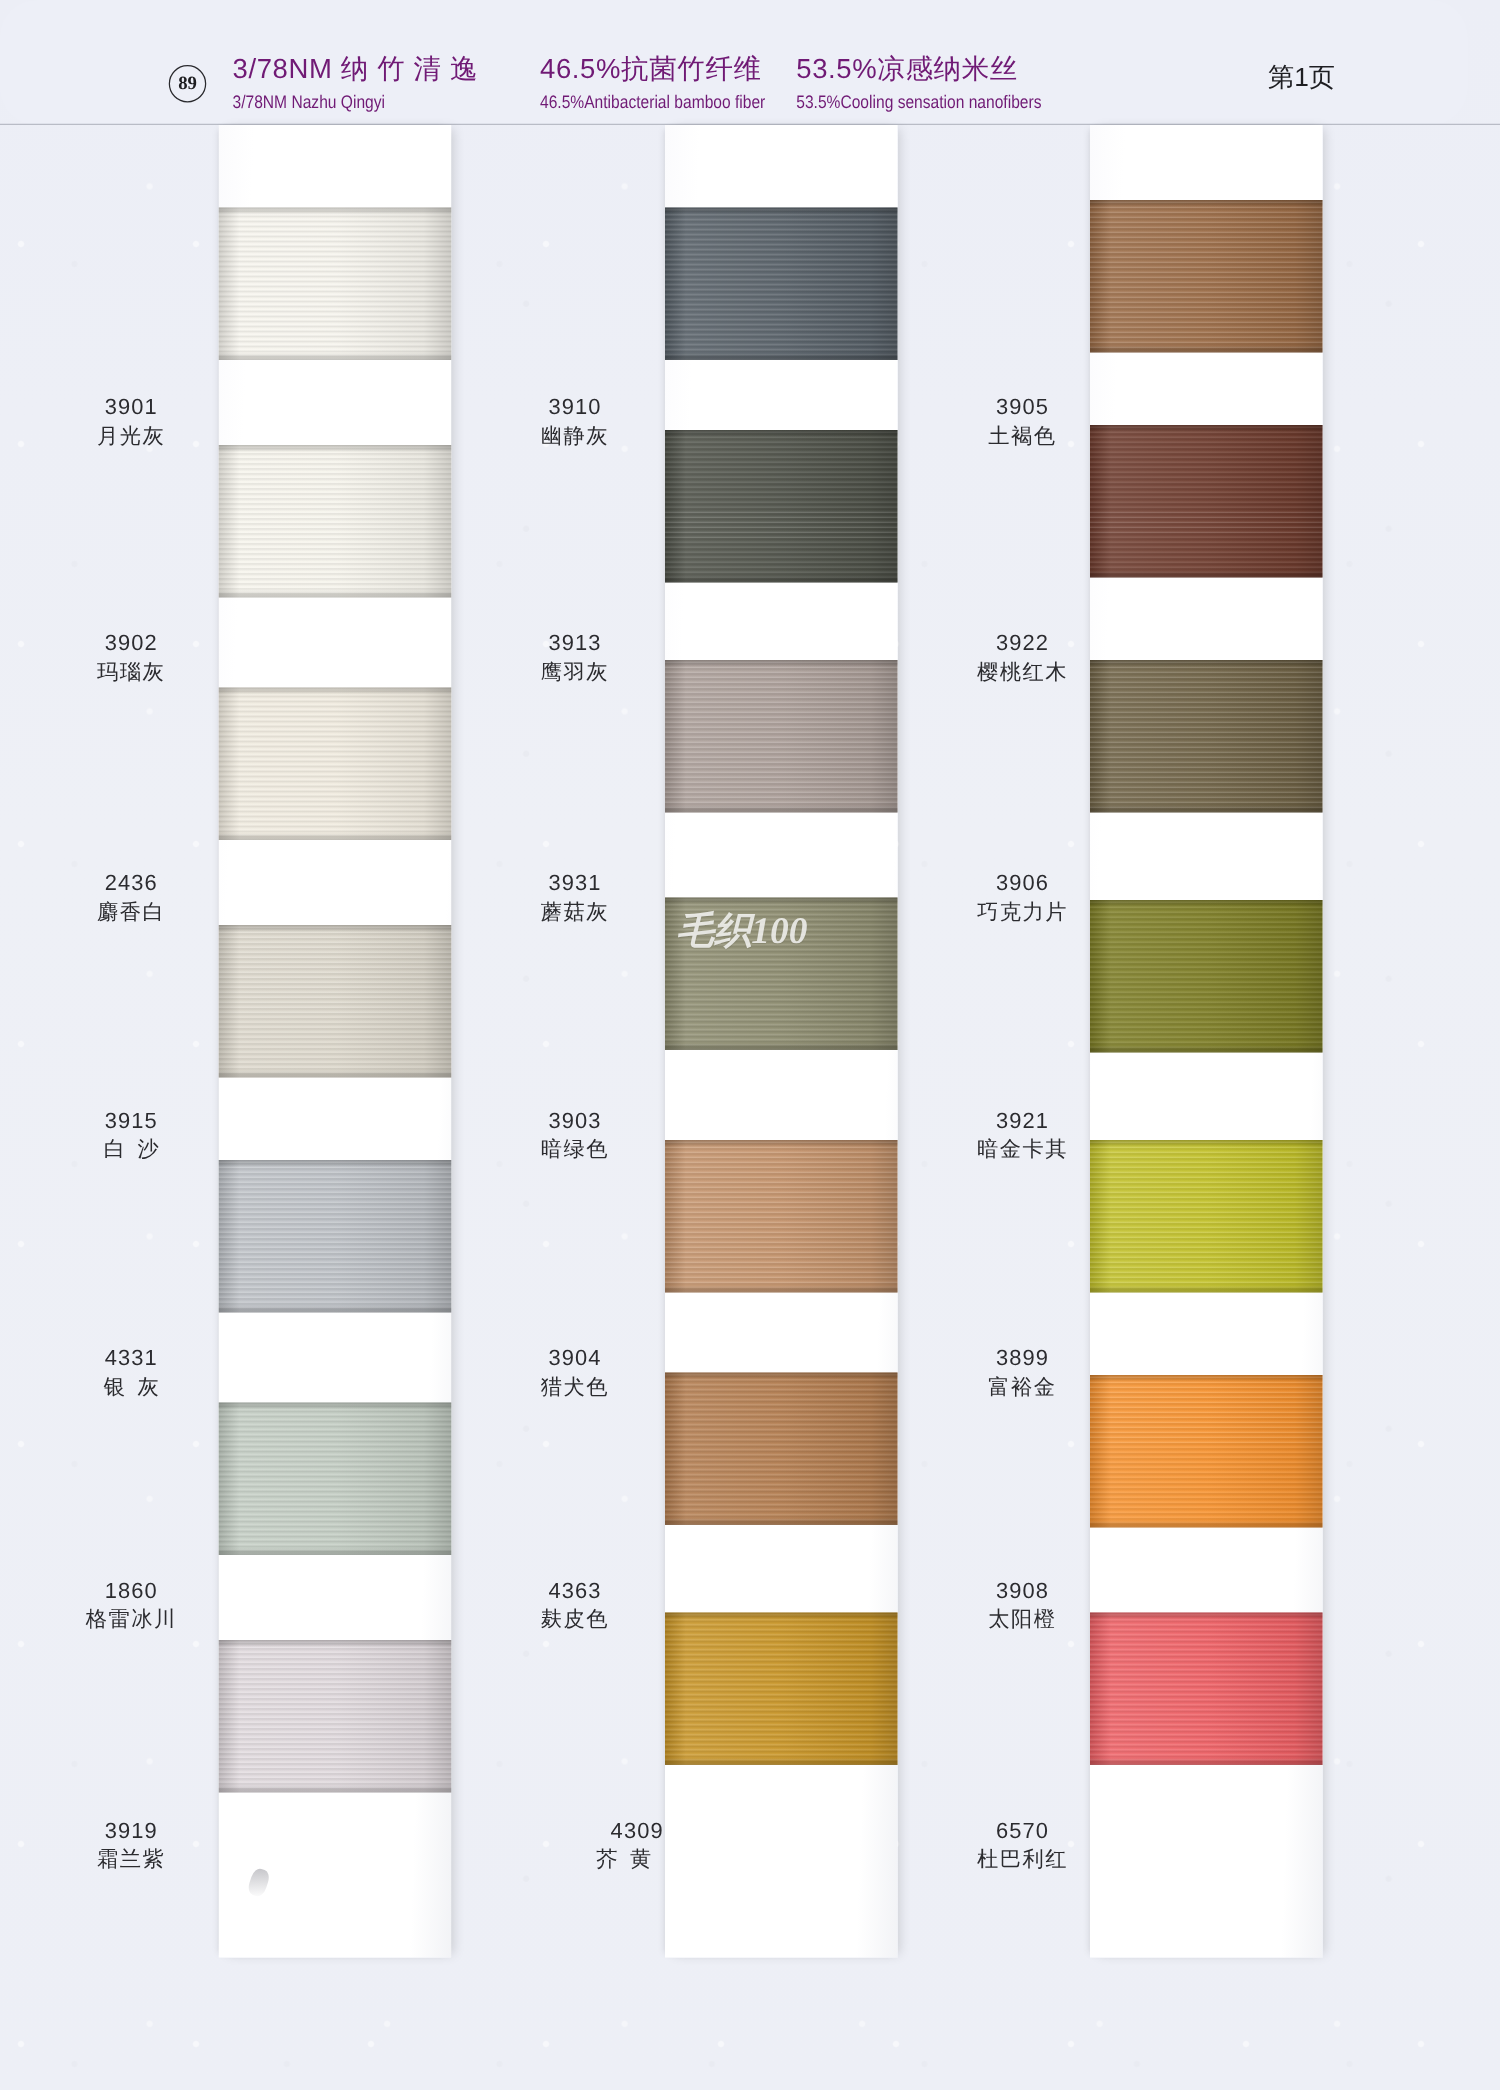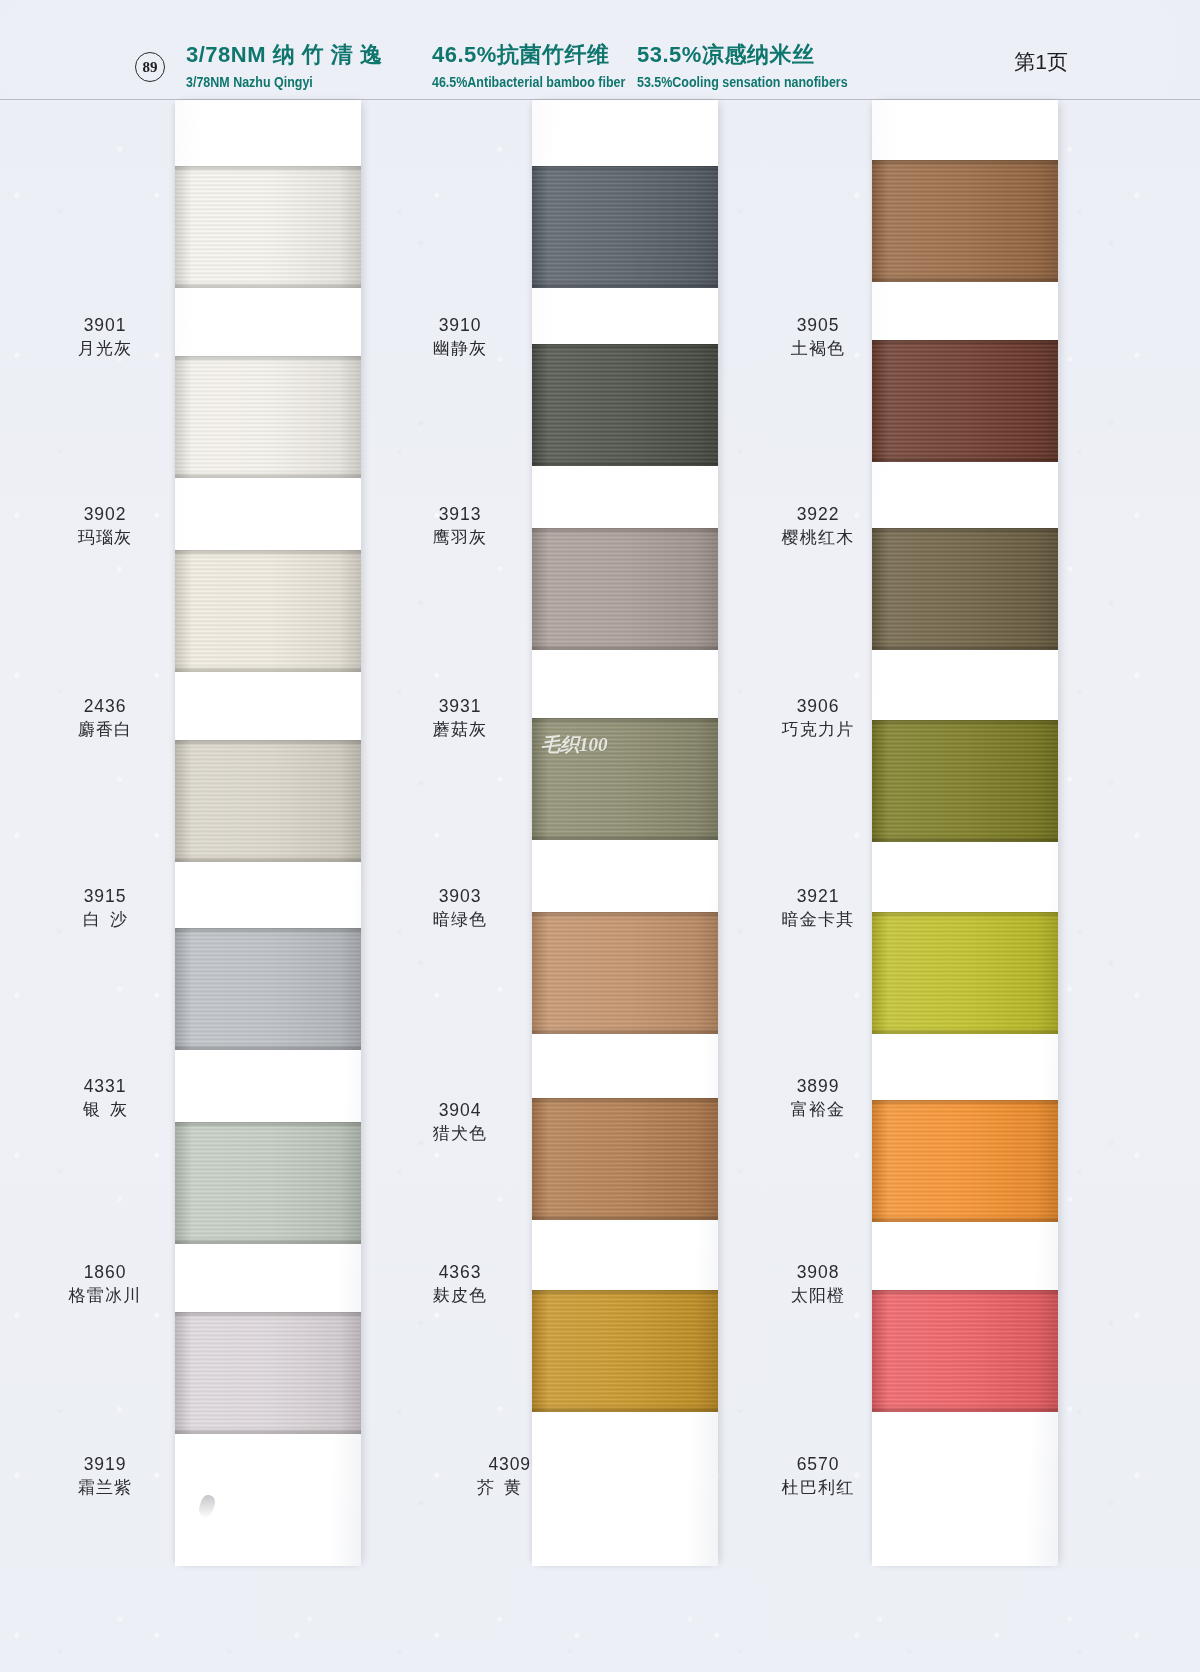--- a/index.html
+++ b/index.html
@@ -39,21 +39,21 @@
     background:#b9bcc6;
   }
   #badge{
     position:absolute;left:135px;top:52px;
     width:30px;height:30px;border:1.6px solid #2a2a2e;border-radius:50%;
     display:flex;align-items:center;justify-content:center;
     font-family:"Liberation Serif","DejaVu Serif",serif;
     font-weight:bold;font-size:15px;color:#1d1d20;
     box-sizing:border-box;
   }
-  .hcol{position:absolute;color:#0f766e;font-weight:bold;}
+  .hcol{position:absolute;color:#701a75;}
   .hcn{font-size:22px;letter-spacing:.5px;white-space:nowrap;line-height:1;}
   .hen{font-size:14.5px;white-space:nowrap;line-height:1;
        font-family:"Liberation Sans","DejaVu Sans",sans-serif;
        transform:scaleX(.86);transform-origin:left center;}
   #h1{left:186px;top:44px;}
   #h2{left:432px;top:44px;}
   #h3{left:637px;top:44px;}
   #pageno{
     position:absolute;right:106px;top:48px;font-size:21px;color:#1e1e22;
     white-space:nowrap;
@@ -106,21 +106,21 @@
   }
   .label .code{font-size:17.5px;letter-spacing:.9px;}
   .label .name{font-size:17px;letter-spacing:1.2px;}
   .label .name.wide{letter-spacing:10px;text-indent:10px;}
 
   
   #watermark{
     position:absolute;left:541px;top:724px;width:150px;height:42px;
     color:rgba(255,255,255,.78);
     font-family:"Liberation Serif","DejaVu Serif",serif;
-    font-size:19px;font-style:italic;font-weight:bold;
+    font-size:30px;font-style:italic;font-weight:bold;
     letter-spacing:0px;line-height:42px;
     text-shadow:0 1px 1px rgba(0,0,0,.10);
     white-space:nowrap;pointer-events:none;
   }
   
   .scuff{position:absolute;left:200px;top:1495px;width:14px;height:22px;
     background:linear-gradient(160deg,rgba(120,120,130,.45),rgba(120,120,130,0));
     transform:rotate(18deg);border-radius:40%;}
 </style>
 </head>
@@ -322,21 +322,21 @@
       <div class="name">鹰羽灰</div>
     </div>
     <div class="label" style="left: 385px; top: 694px;">
       <div class="code">3931</div>
       <div class="name">蘑菇灰</div>
     </div>
     <div class="label" style="left: 385px; top: 884px;">
       <div class="code">3903</div>
       <div class="name">暗绿色</div>
     </div>
-    <div class="label" style="left: 385px; top: 1098px;">
+    <div class="label" style="left: 385px; top: 1074px;">
       <div class="code">3904</div>
       <div class="name">猎犬色</div>
     </div>
     <div class="label" style="left: 385px; top: 1260px;">
       <div class="code">4363</div>
       <div class="name">麸皮色</div>
     </div>
     <div class="label" style="left: 381px; top: 1452px; text-align: right;">
       <div class="code">4309</div>
       <div class="name wide">芥黄</div>

